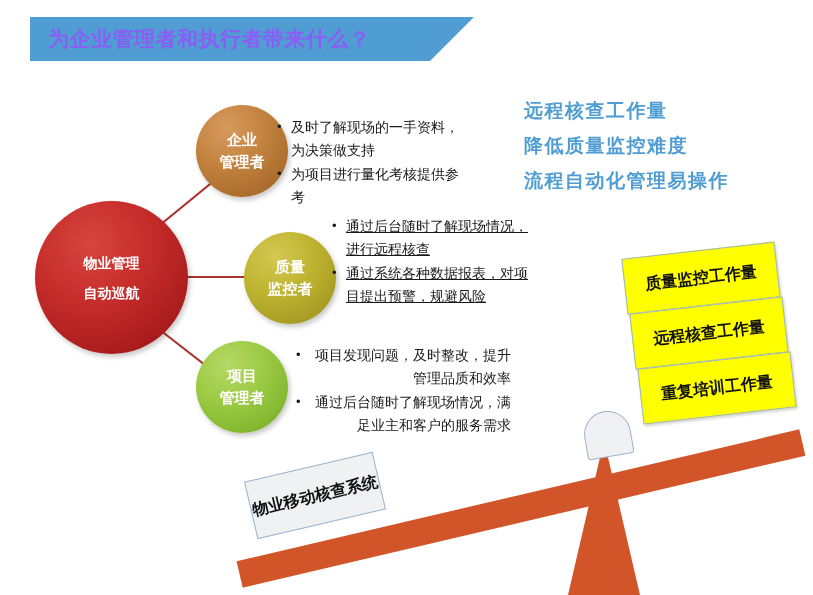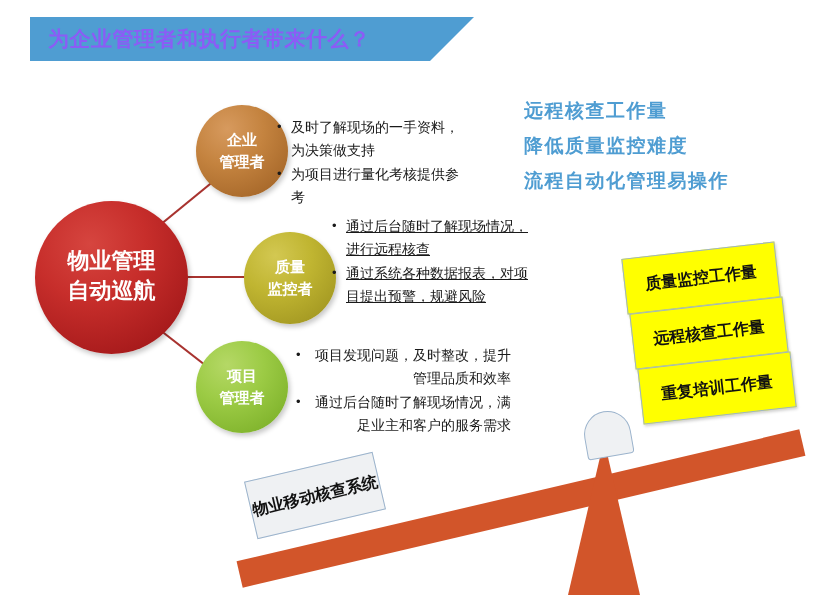--- a/index.html
+++ b/index.html
@@ -72,25 +72,24 @@
     font-weight: bold;
     box-shadow: 2px 3px 5px rgba(0,0,0,0.22);
   }
   .circle .cline { display: block; white-space: nowrap; }
 
   .circle-main {
     left: 35px;
     top: 201px;
     width: 153px;
     height: 153px;
-    font-size: 22px;
+    font-size: 14px;
     line-height: 30px;
     background:
       radial-gradient(circle at 36% 28%, #d6453f 0%, #c72e2b 38%, #a81b1c 78%, #8e1517 100%);
-    font-family: Liberation Mono, monospace;
   }
   .circle-s {
     font-size: 15px;
     line-height: 22px;
   }
   .circle-exec {
     left: 196px;
     top: 105px;
     width: 92px;
     height: 92px;

